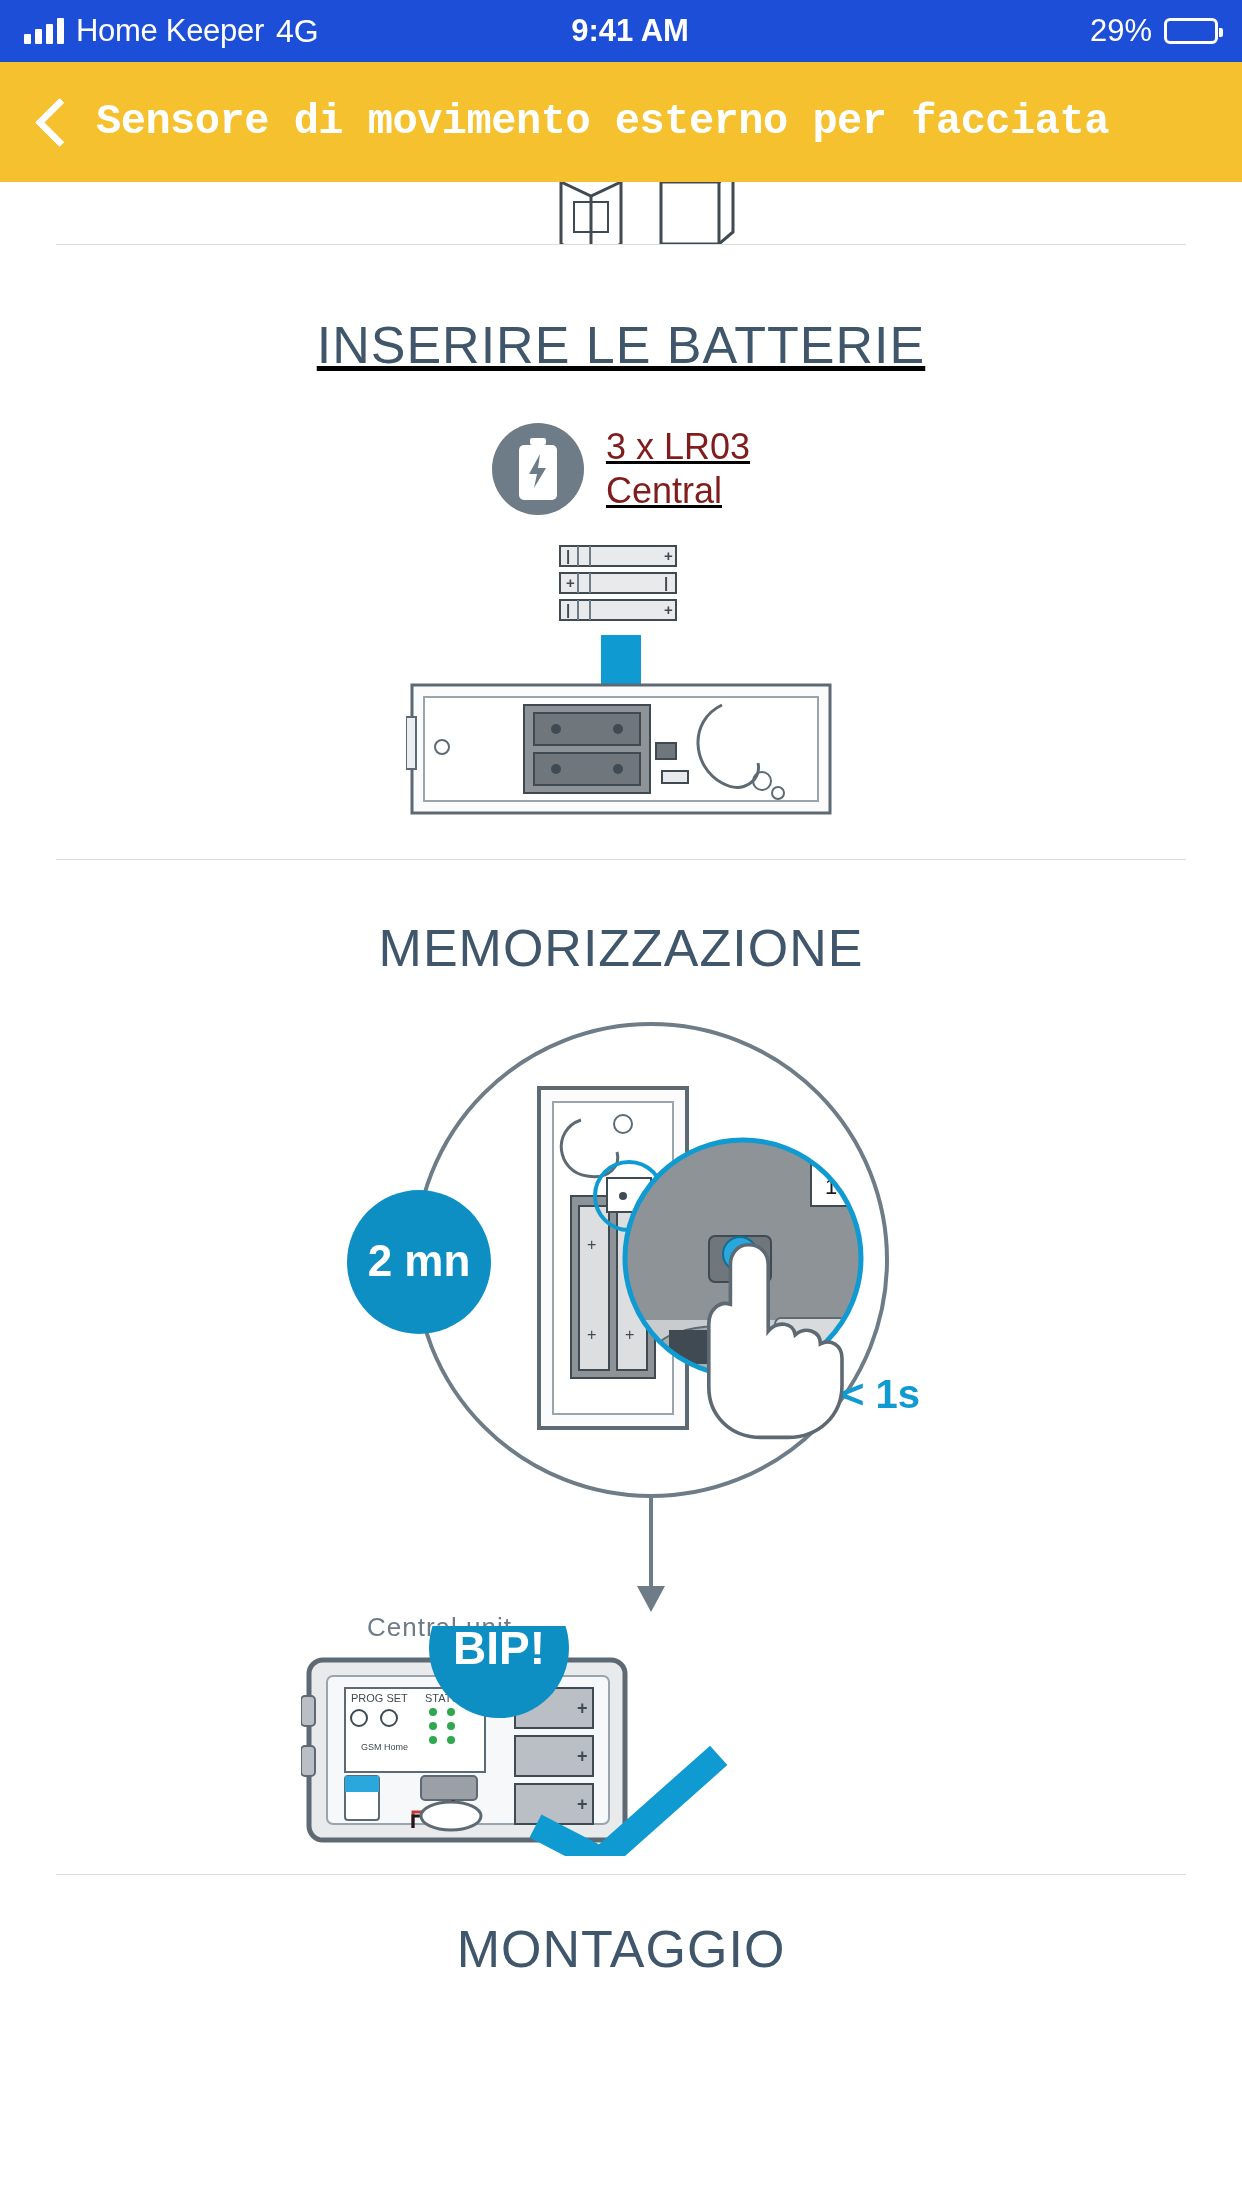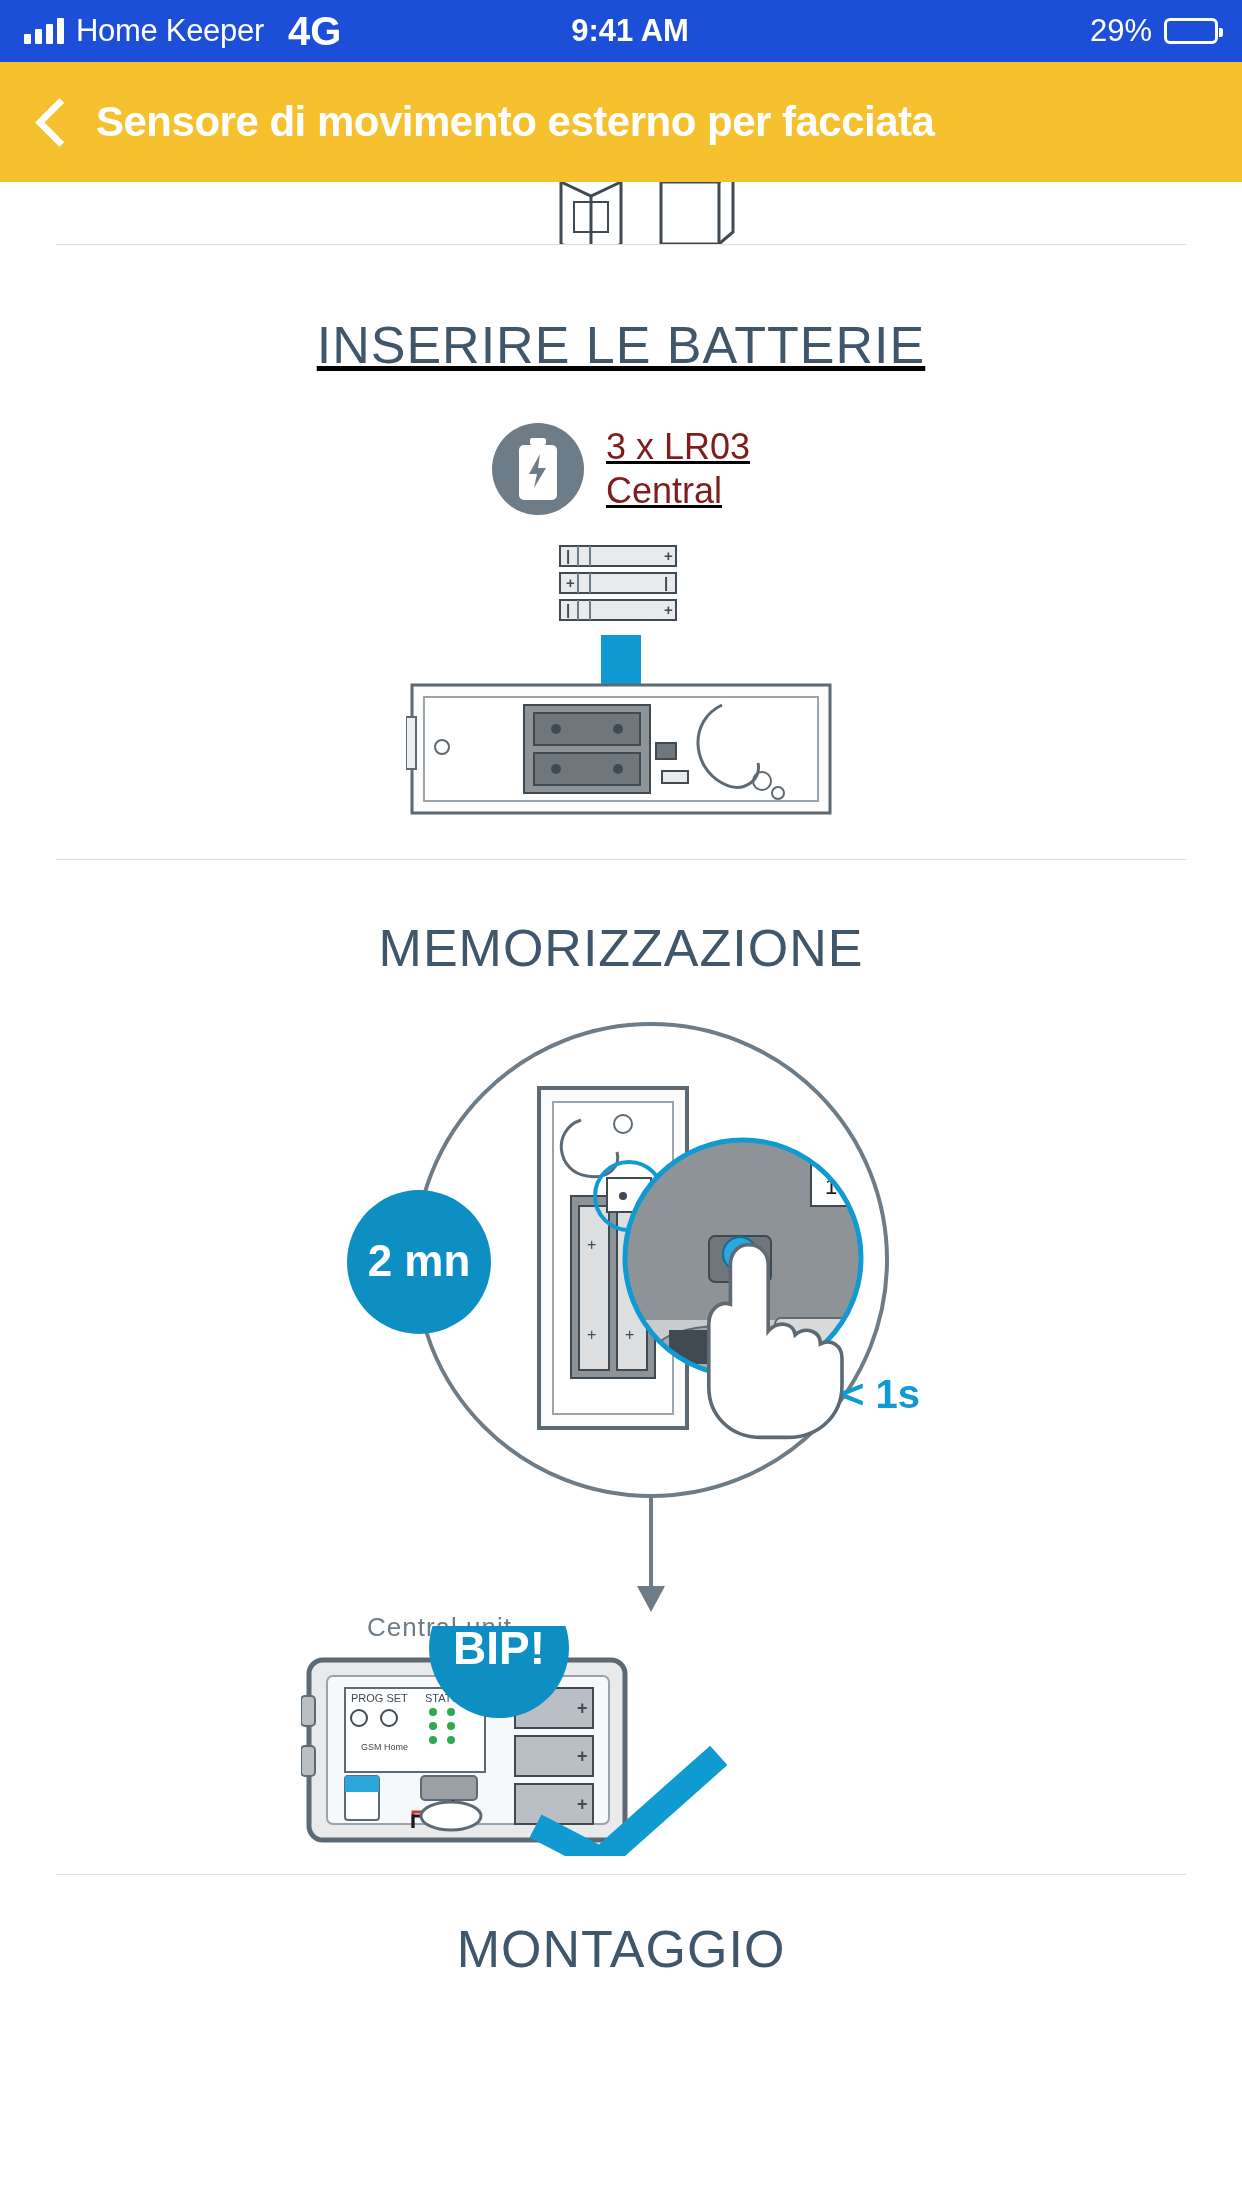--- a/index.html
+++ b/index.html
@@ -24,21 +24,21 @@
     position: relative;
   }
   .status-left { display: flex; align-items: center; gap: 12px; }
   .signal-bars { display: flex; align-items: flex-end; gap: 4px; height: 26px; }
   .signal-bars i { display: block; width: 7px; background: #ffffff; border-radius: 1px; }
   .signal-bars i:nth-child(1){ height: 10px; }
   .signal-bars i:nth-child(2){ height: 15px; }
   .signal-bars i:nth-child(3){ height: 20px; }
   .signal-bars i:nth-child(4){ height: 26px; }
   .carrier { font-size: 31px; font-weight: 500; letter-spacing: -0.3px; }
-  .network { font-size: 40px; font-weight: 700; margin-left: 12px; }
+  .network { font-size: 32px; font-weight: 400; margin-left: 0; }
   .clock {
     position: absolute; left: 18px; right: 0; text-align: center;
     font-size: 31px; font-weight: bold;
   }
   .status-right {
     margin-left: auto; display: flex; align-items: center; gap: 12px;
     position: relative; z-index: 2;
   }
   .battery-pct { font-size: 31px; font-weight: 500; }
   .battery-icon {
@@ -67,20 +67,21 @@
   .back-chevron::before {
     content: ""; position: absolute; left: 14px; top: 6px;
     width: 28px; height: 28px;
     border-left: 7px solid #ffffff; border-bottom: 7px solid #ffffff;
     transform: rotate(45deg);
     border-radius: 2px;
   }
   .nav-title {
     font-size: 42px; font-weight: bold; letter-spacing: -0.5px;
     white-space: nowrap;
+    font-family: Liberation Mono, monospace;
   }
 
   
   .content {
     height: calc(2208px - 62px - 120px);
     overflow: hidden;
     background: #ffffff;
     position: relative;
   }
   .section { position: relative; }

